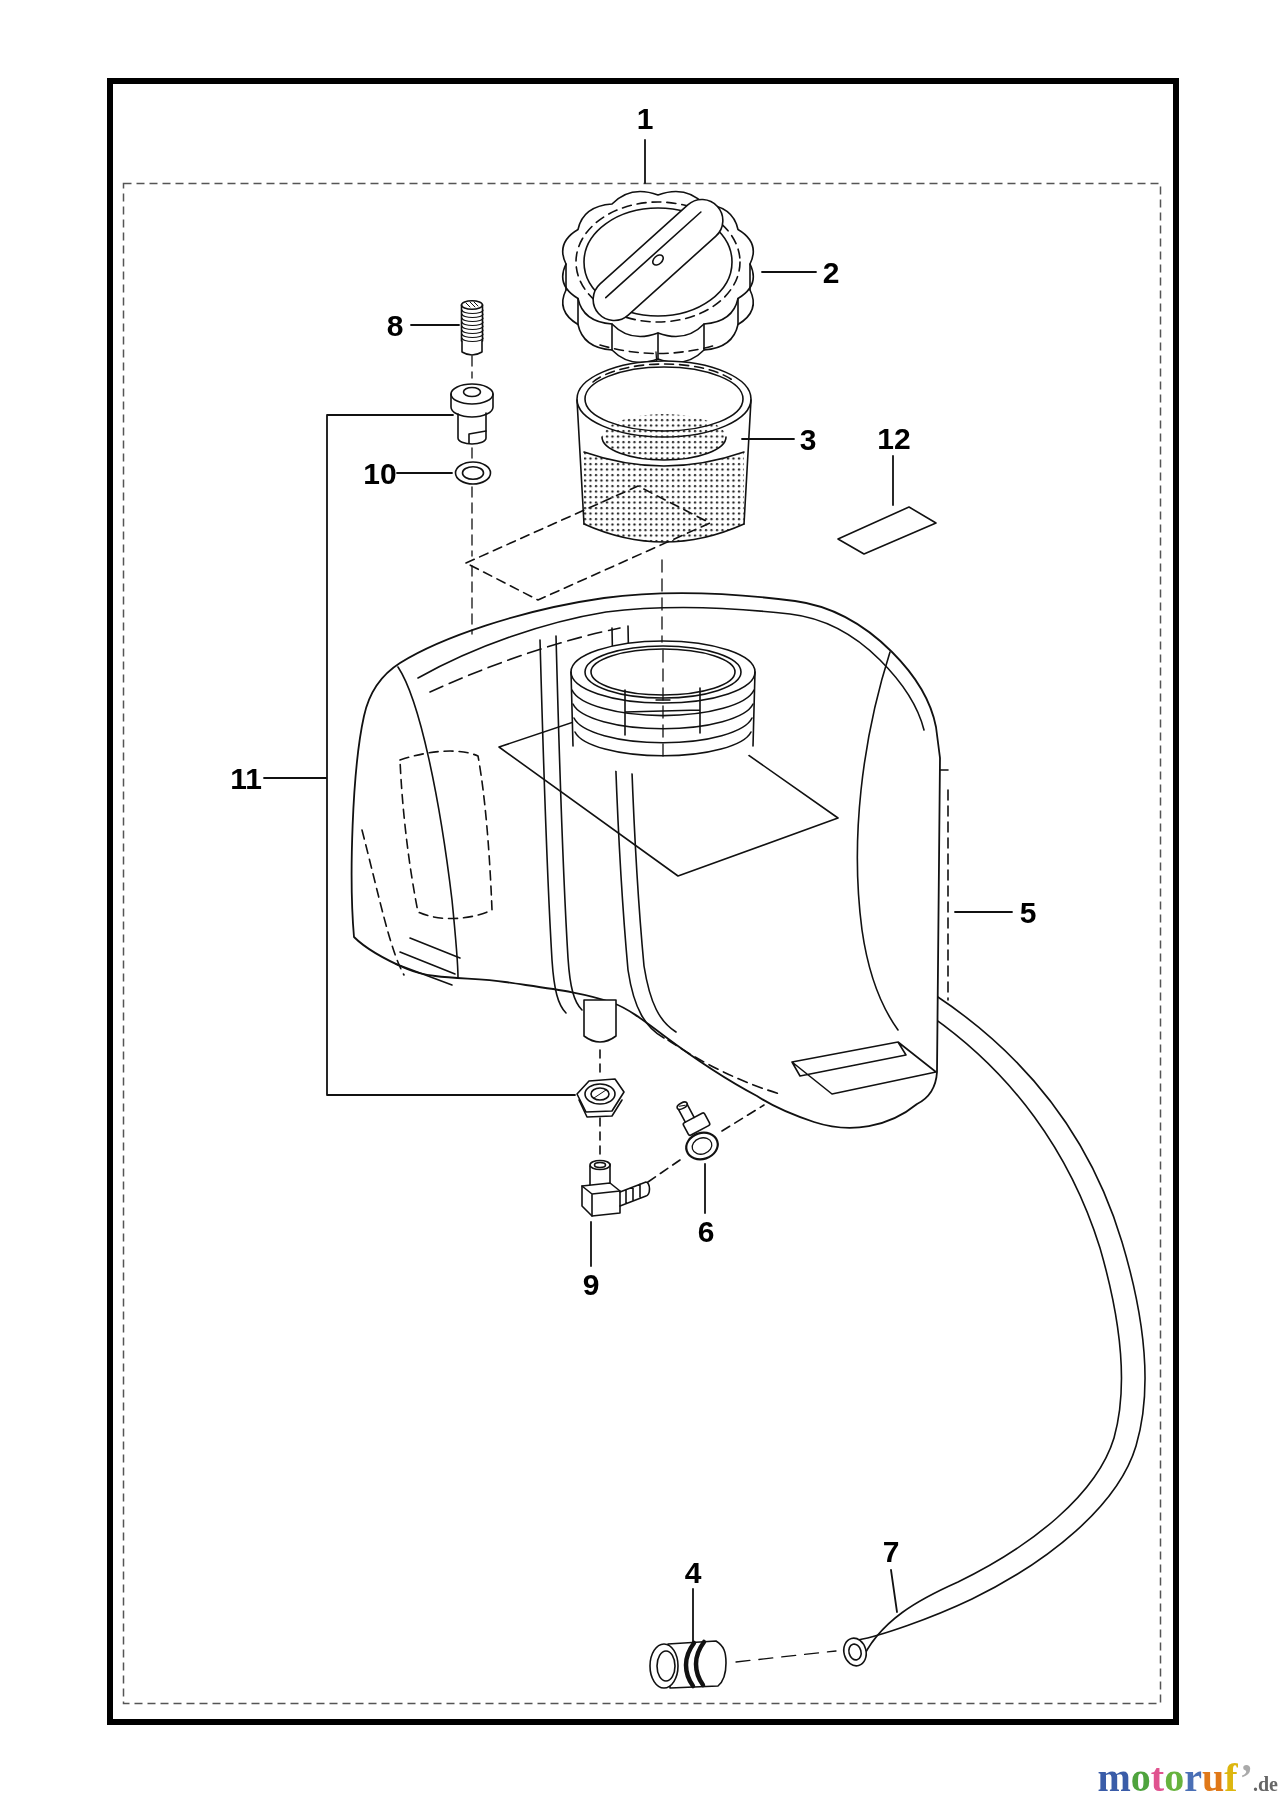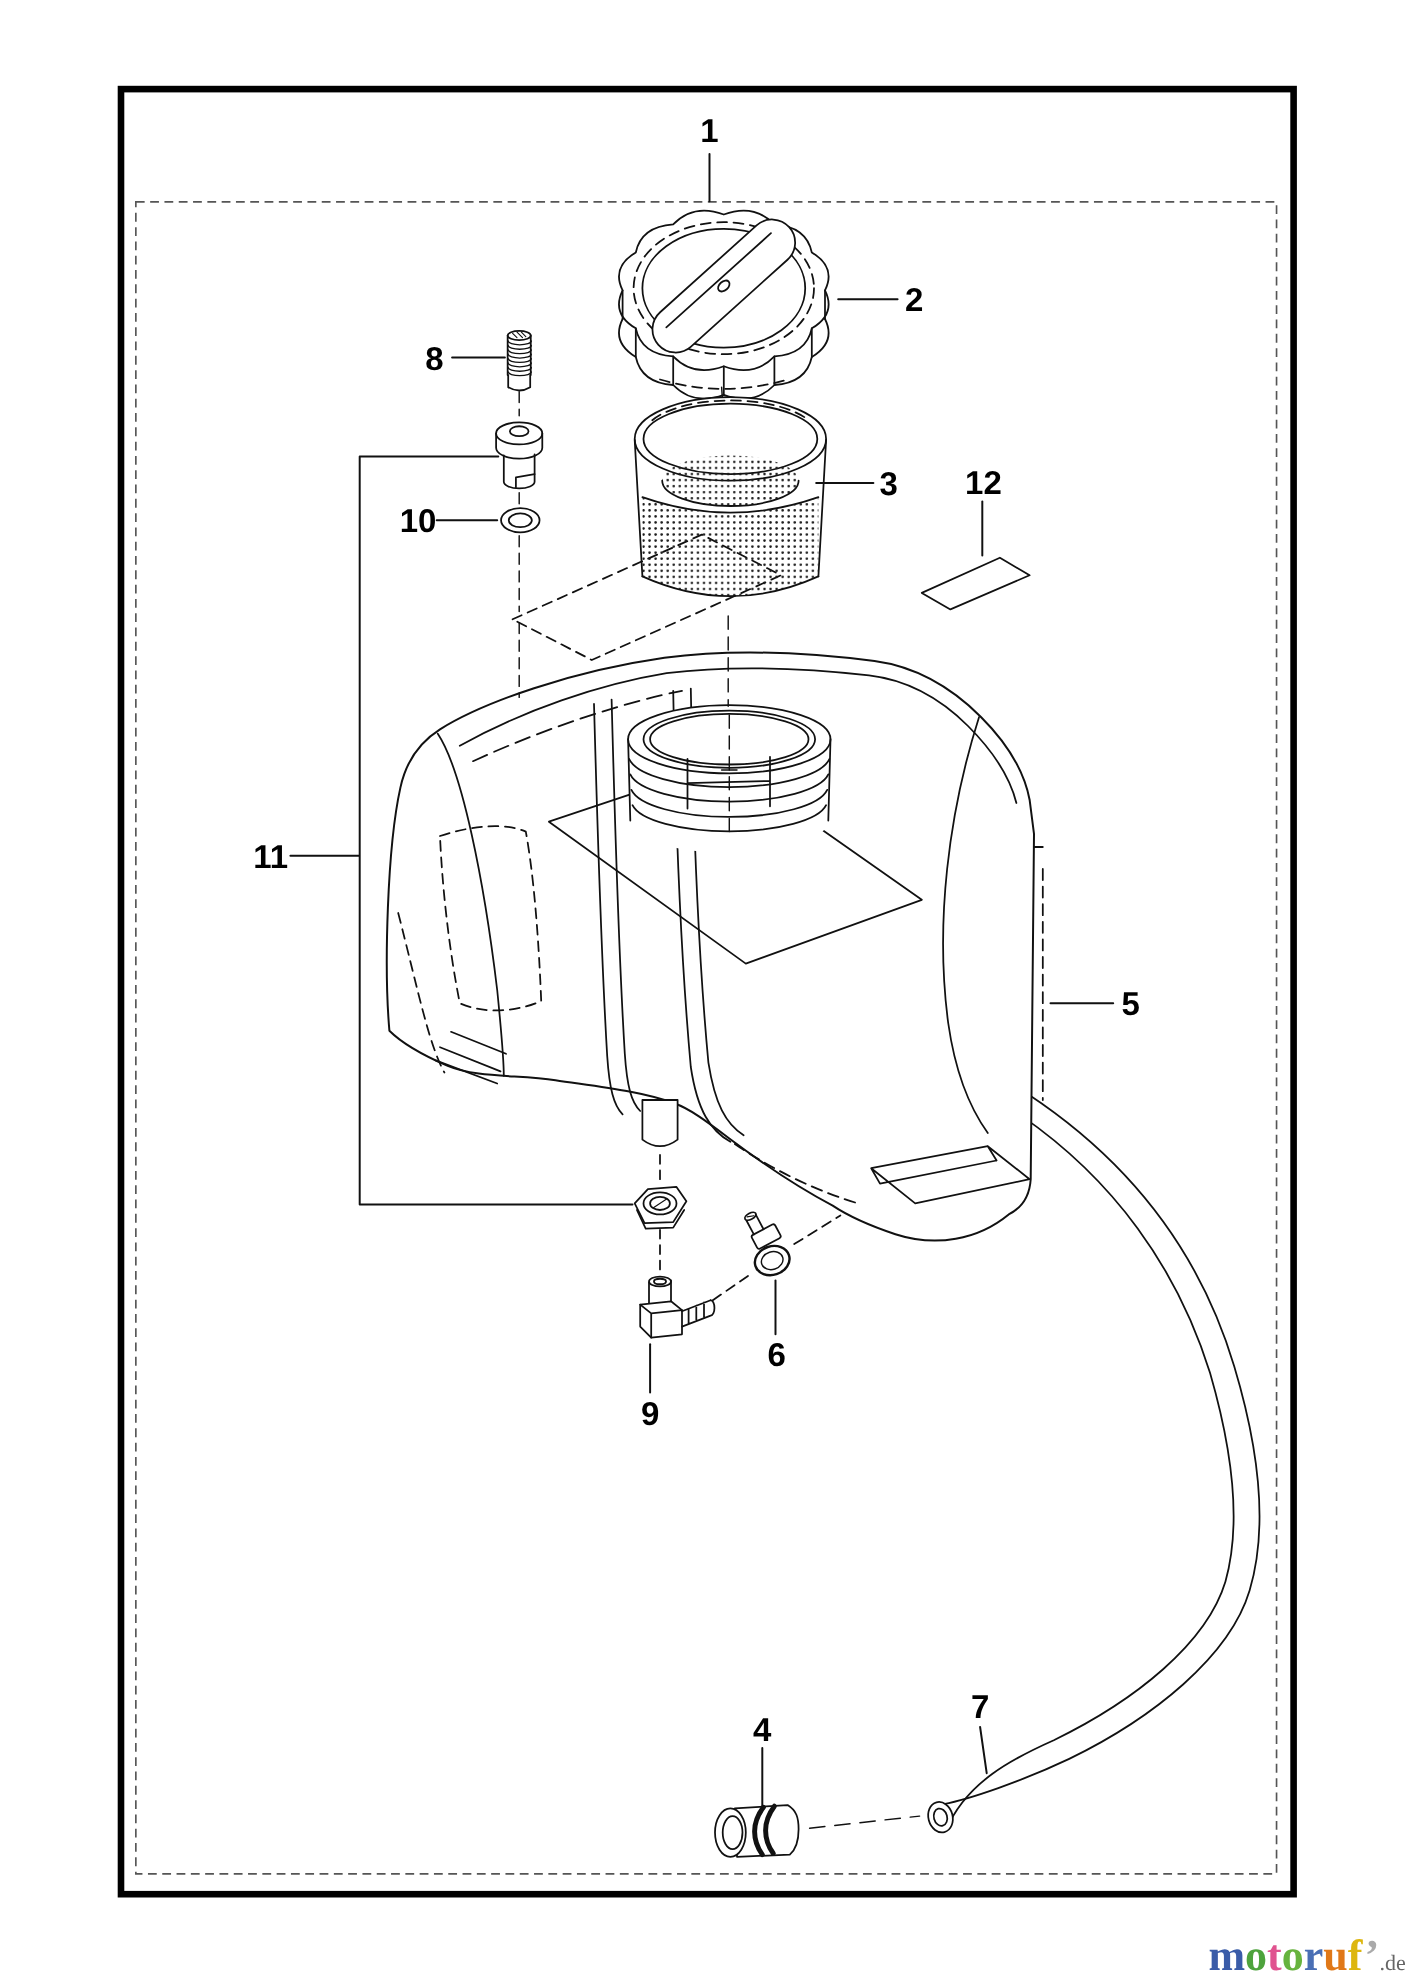--- a/index.html
+++ b/index.html
@@ -2,21 +2,21 @@
 <html><head>
 <meta charset="utf-8">
 <style>
   html,body{margin:0;padding:0;background:#ffffff;}
   .page{position:relative;width:1284px;height:1800px;background:#ffffff;overflow:hidden;
         font-family:"Liberation Sans", sans-serif;}
   .page svg{position:absolute;left:0;top:0;}
   .callout{font:bold 30px "Liberation Sans", sans-serif;fill:#000;}
   .watermark{position:absolute;right:6px;bottom:2px;font-family:"Liberation Serif", serif;
              font-weight:bold;font-size:40px;line-height:1;white-space:nowrap;}
-  .watermark .suffix{font-size:20px;font-weight:normal;}
+  .watermark .suffix{font-size:20px;font-weight:bold;}
 </style>
 </head>
 <body>
 
 <div class="page">
 <svg width="1284" height="1800" viewBox="0 0 1284 1800">
   <defs>
     <pattern id="dots" width="5.5" height="5.5" patternUnits="userSpaceOnUse">
       <circle cx="2" cy="2" r="1.15" fill="#1a1a1a"></circle>
     </pattern>

